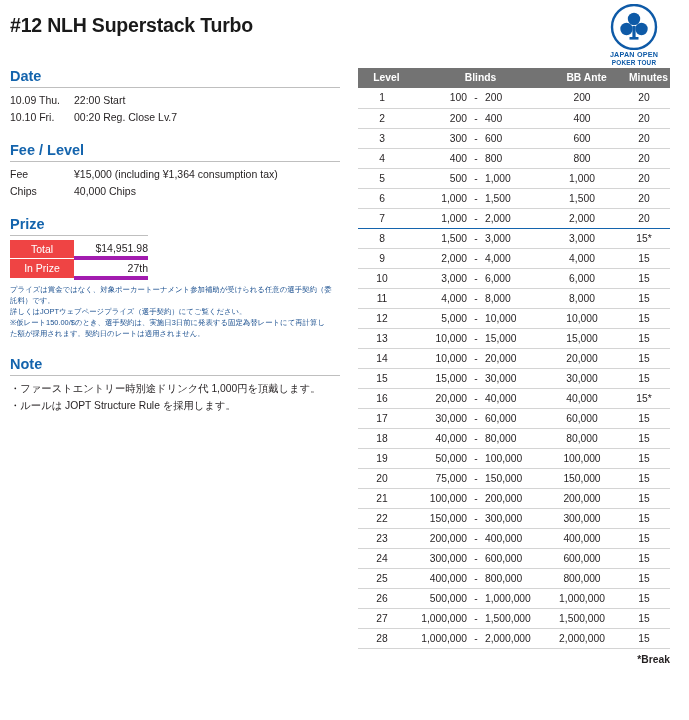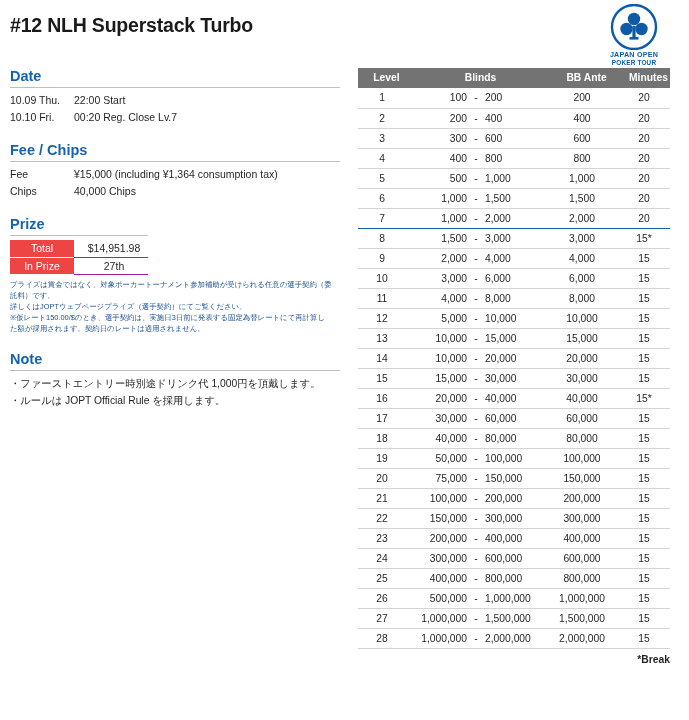--- a/index.html
+++ b/index.html
@@ -98,22 +98,22 @@
   .prize-lbl {
     width: 64px;
     background: #ef4444;
     color: #ffffff;
     text-align: center;
     font-weight: normal;
     border-bottom: 1px solid #ffffff;
   }
   .prize-val {
     width: 74px;
-    text-align: center;
-    border-bottom: 1px solid #a21caf;
+    text-align: right;
+    border-bottom: 4px solid #a21caf;
     padding-left: 6px !important;
   }
   .fineprint {
     font-size: 7.4px;
     line-height: 11px;
     color: #1a4f8f;
     margin-top: 4px;
     width: 322px;
   }
   .note-list {
@@ -198,21 +198,21 @@
         <div class="k">10.09 Thu.</div>
         <div class="v">22:00 Start</div>
       </div>
       <div class="kv">
         <div class="k">10.10 Fri.</div>
         <div class="v">00:20 Reg. Close Lv.7</div>
       </div>
     </div>
 
     <div class="block">
-      <div class="sec-head">Fee / Chips</div>
+      <div class="sec-head">Fee / Level</div>
       <hr class="rule">
       <div class="kv">
         <div class="k">Fee</div>
         <div class="v">¥15,000 (including ¥1,364 consumption tax)</div>
       </div>
       <div class="kv">
         <div class="k">Chips</div>
         <div class="v">40,000 Chips</div>
       </div>
     </div>
@@ -233,21 +233,21 @@
         </tbody>
       </table>
       <div class="fineprint">プライズは賞金ではなく、対象ポーカートーナメント参加補助が受けられる任意の選手契約（委託料）です。<br>詳しくはJOPTウェブページプライズ（選手契約）にてご覧ください。<br>※仮レート150.00/$のとき、選手契約は、実施日3日前に発表する固定為替レートにて再計算した額が採用されます。契約日のレートは適用されません。</div>
     </div>
 
     <div class="block">
       <div class="sec-head">Note</div>
       <hr class="rule">
       <div class="note-list">
         <div>・ファーストエントリー時別途ドリンク代 1,000円を頂戴します。</div>
-        <div>・ルールは JOPT Official Rule を採用します。</div>
+        <div>・ルールは JOPT Structure Rule を採用します。</div>
       </div>
     </div>
 
   </div>
 
   <div class="right">
     <table class="struct-tbl">
       <thead>
         <tr>
           <th class="c-level">Level</th>

